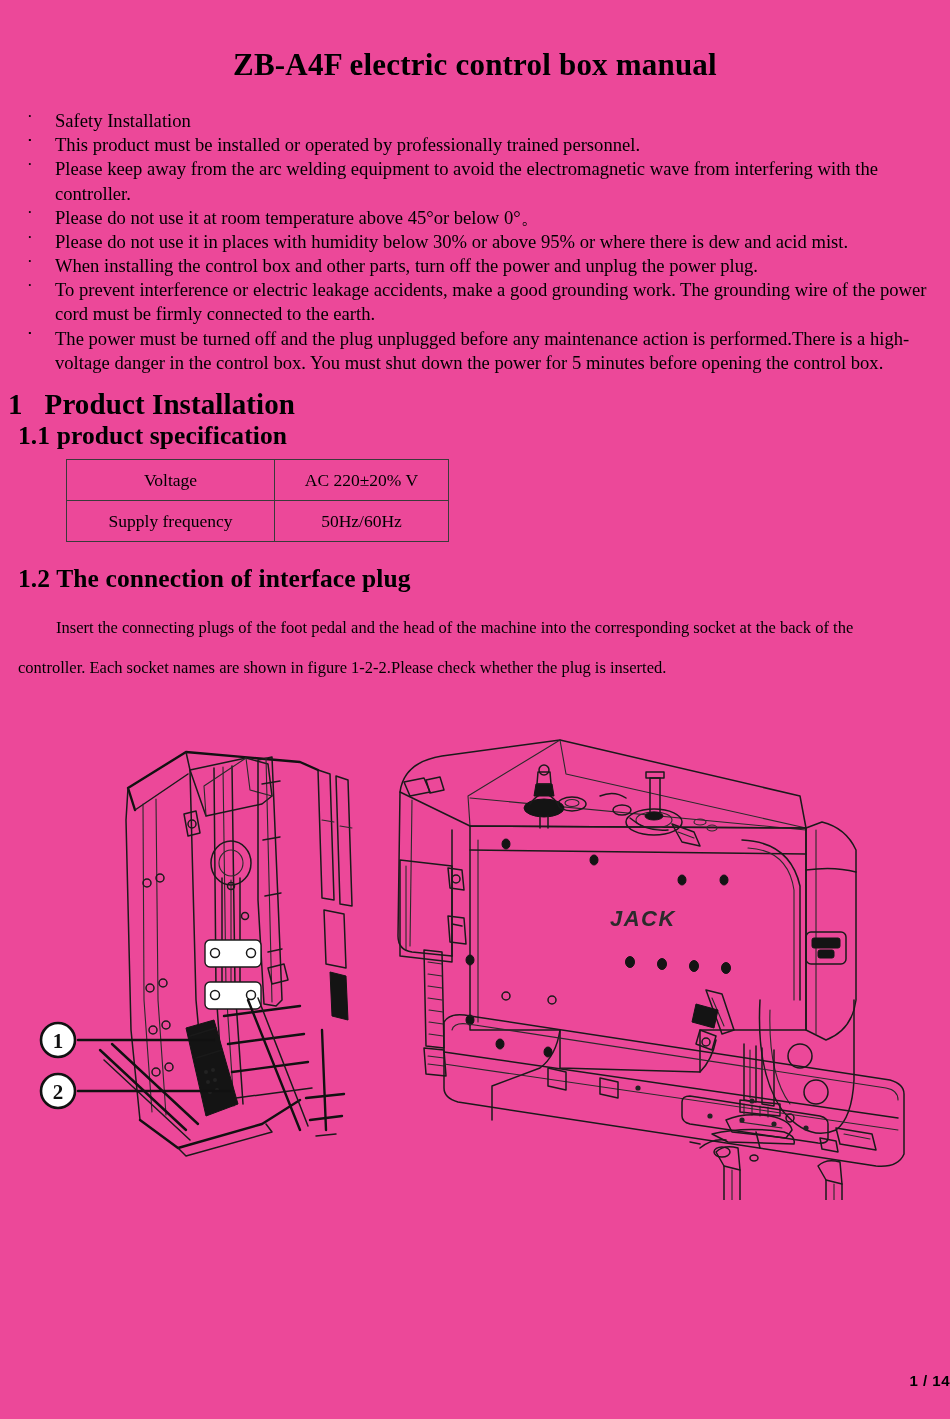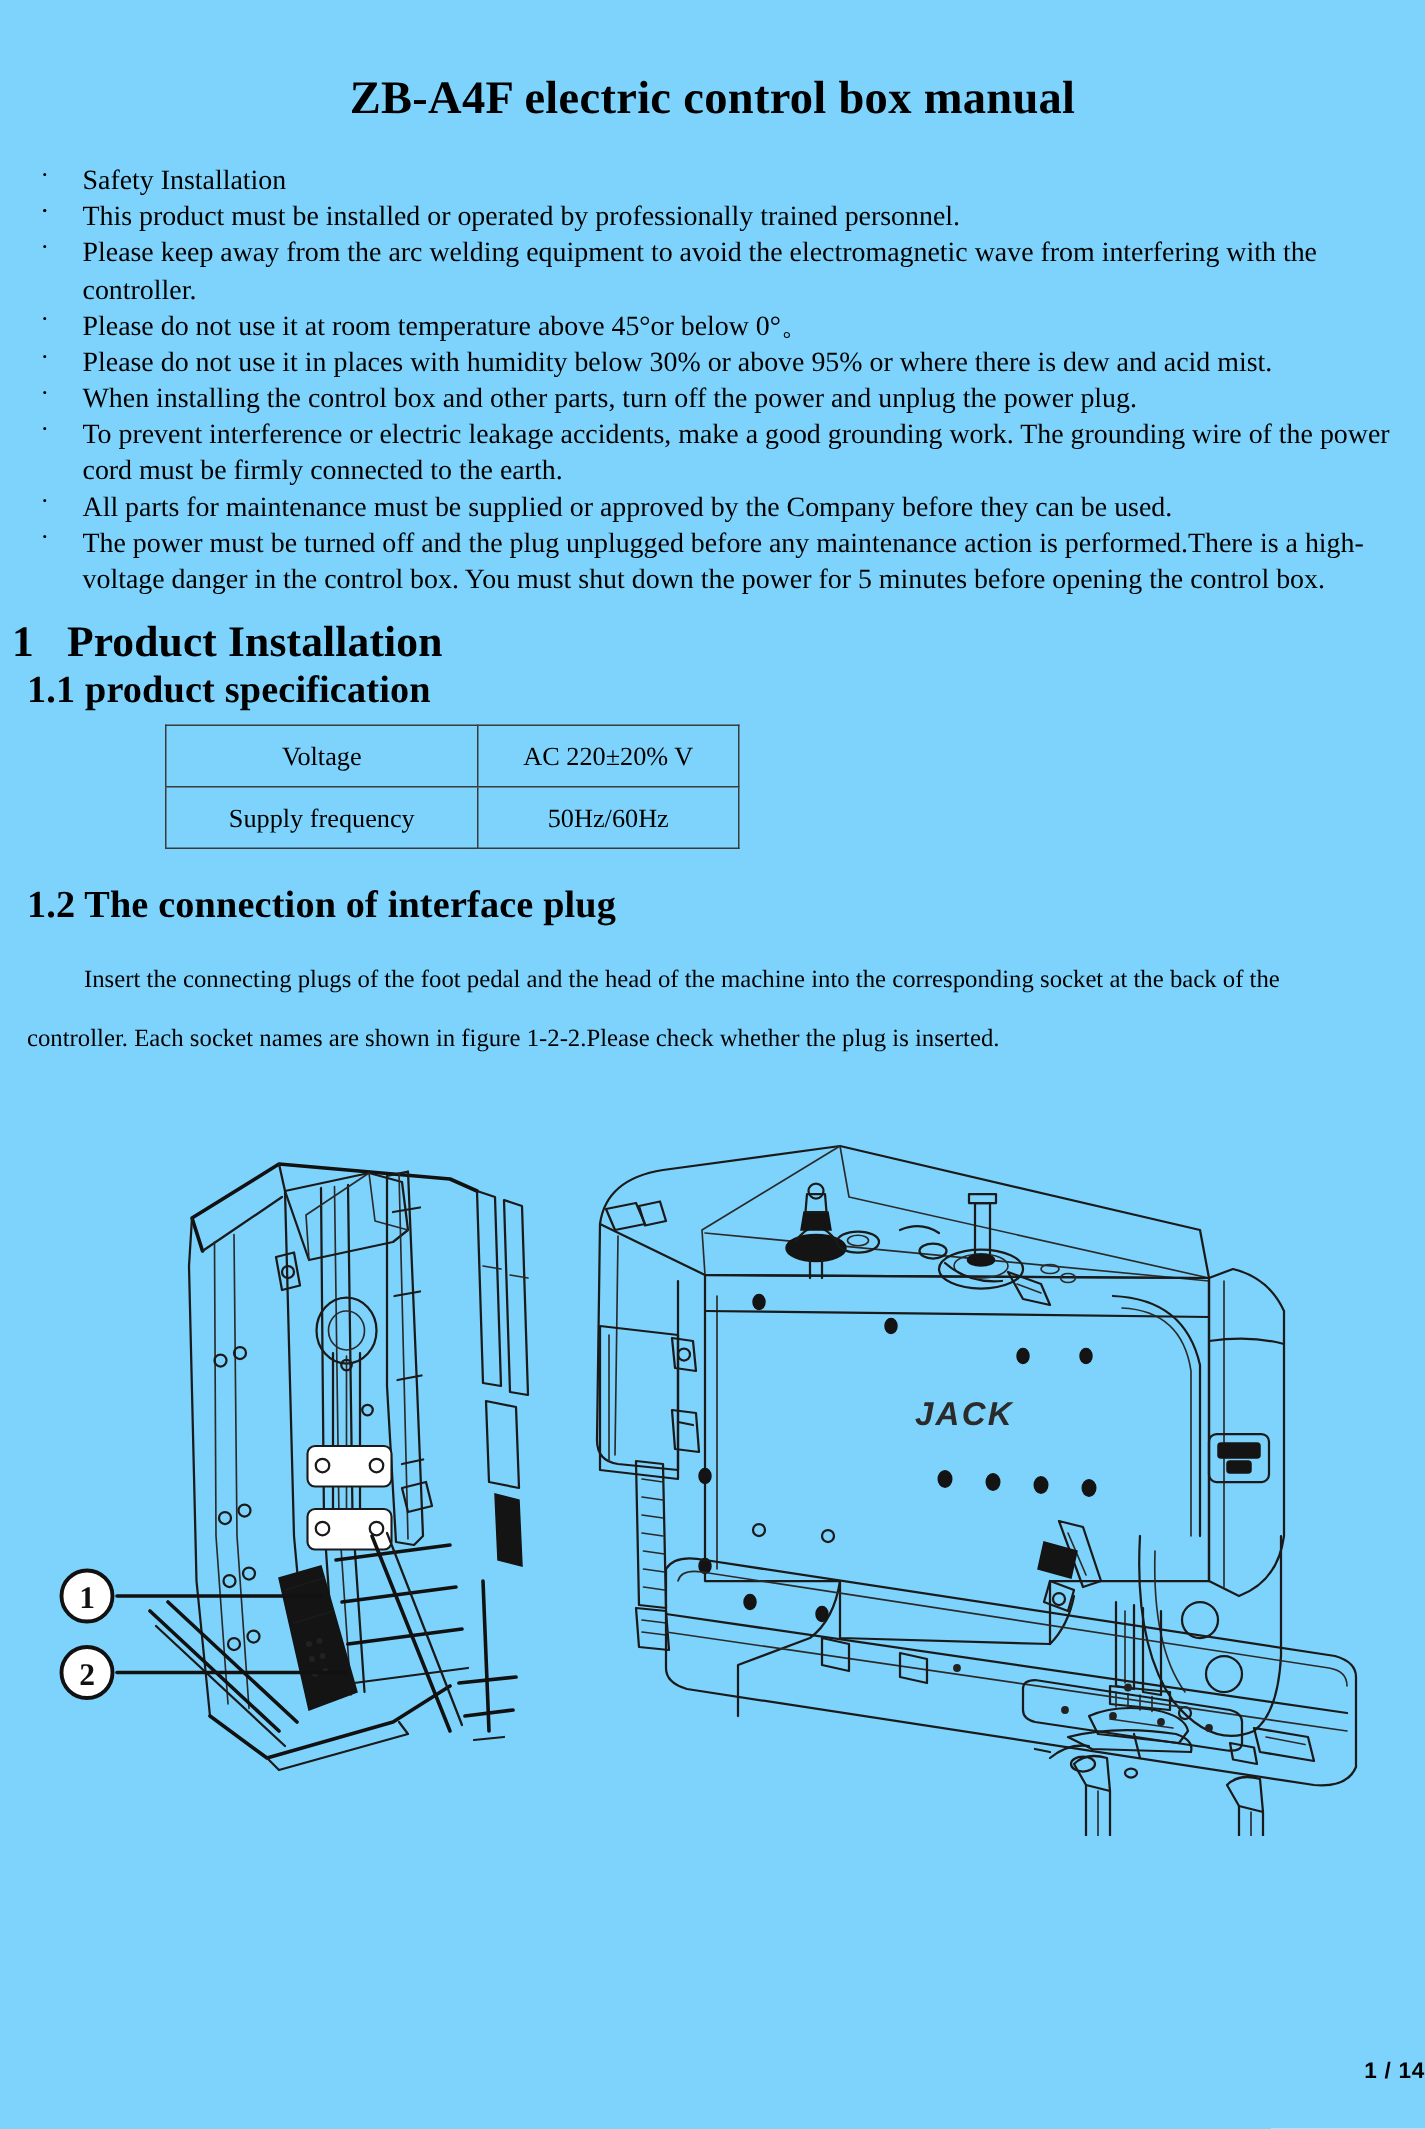--- a/index.html
+++ b/index.html
@@ -14,21 +14,21 @@
     position: relative;
     font-family: "Liberation Serif", "DejaVu Serif", serif;
     color: #000000;
     overflow: hidden;
   }
 
   .page {
     position: relative;
     width: 950px;
     height: 1419px;
-    background: #7dd3fc;
+    background: #ec4899;
   }
 
   
   .doc-title {
     text-align: center;
     font-family: "Liberation Serif", "DejaVu Serif", serif;
     font-weight: bold;
     font-size: 31px;
     letter-spacing: 0.2px;
     margin: 0;
@@ -85,21 +85,20 @@
 
   
   .spec-table-wrap {
     margin-top: 8px;
     padding-left: 66px;
   }
   table.spec {
     border-collapse: collapse;
     width: 382px;
     table-layout: fixed;
-    margin-left: 44px;
   }
   table.spec td {
     border: 1px solid #3a3a3a;
     height: 41px;
     text-align: center;
     vertical-align: middle;
     font-size: 17.5px;
     padding: 2px 4px;
   }
   table.spec td.key { width: 208px; }
@@ -165,21 +164,21 @@
     <li>
       <span class="bullet">·</span><span>Please do not use it in places with humidity below 30% or above 95% or where there is dew and acid mist.</span>
     </li>
     <li>
       <span class="bullet">·</span><span>When installing the control box and other parts, turn off the power and unplug the power plug.</span>
     </li>
     <li>
       <span class="bullet">·</span><span>To prevent interference or electric leakage accidents, make a good grounding work. The grounding wire of the power cord must be firmly connected to the earth.</span>
     </li>
     <li>
-      <span class="bullet">·</span><span>All parts for maintenance must be supplied or approved by the Company before they can be used.</span>
+      <span class="bullet">·</span>
     </li>
     <li>
       <span class="bullet">·</span><span>The power must be turned off and the plug unplugged before any maintenance action is performed.There is a high-voltage danger in the control box. You must shut down the power for 5 minutes before opening the control box.</span>
     </li>
   </ul>
 
   <h1 class="sec">
     <span class="num">1</span><span>Product Installation</span>
   </h1>
 

